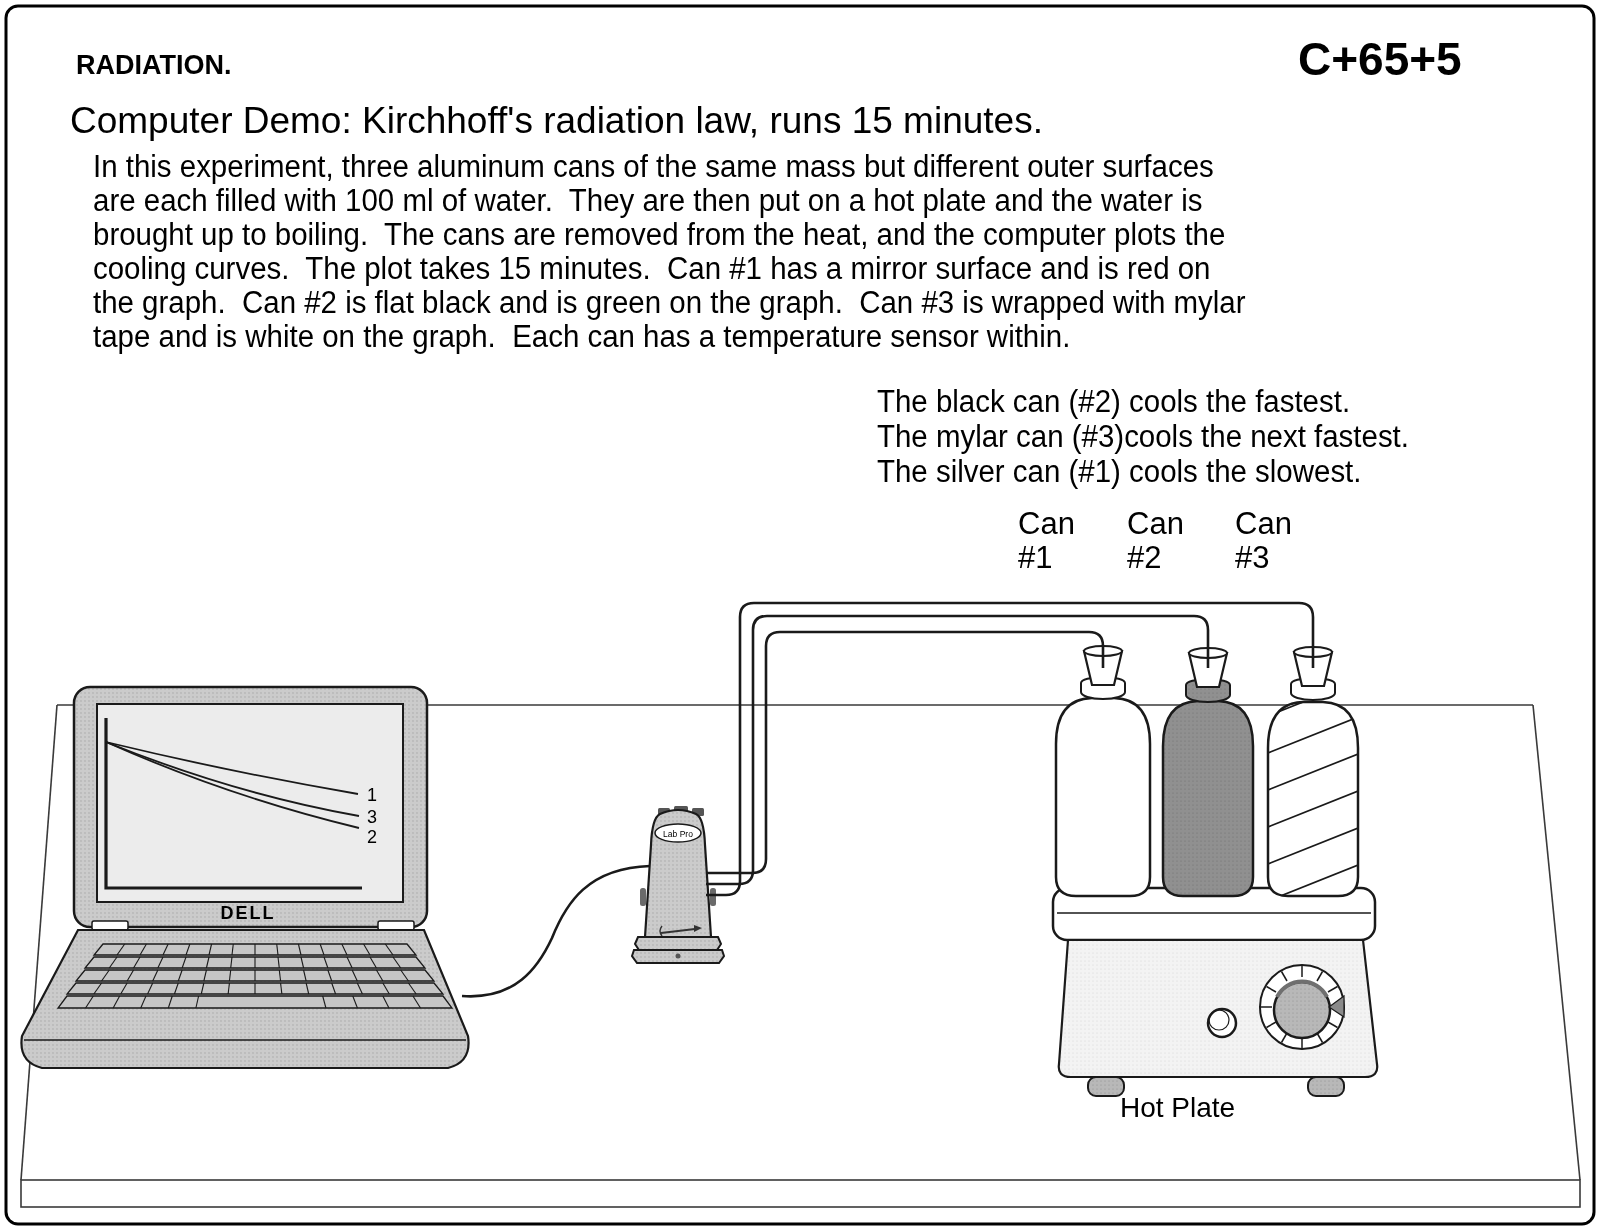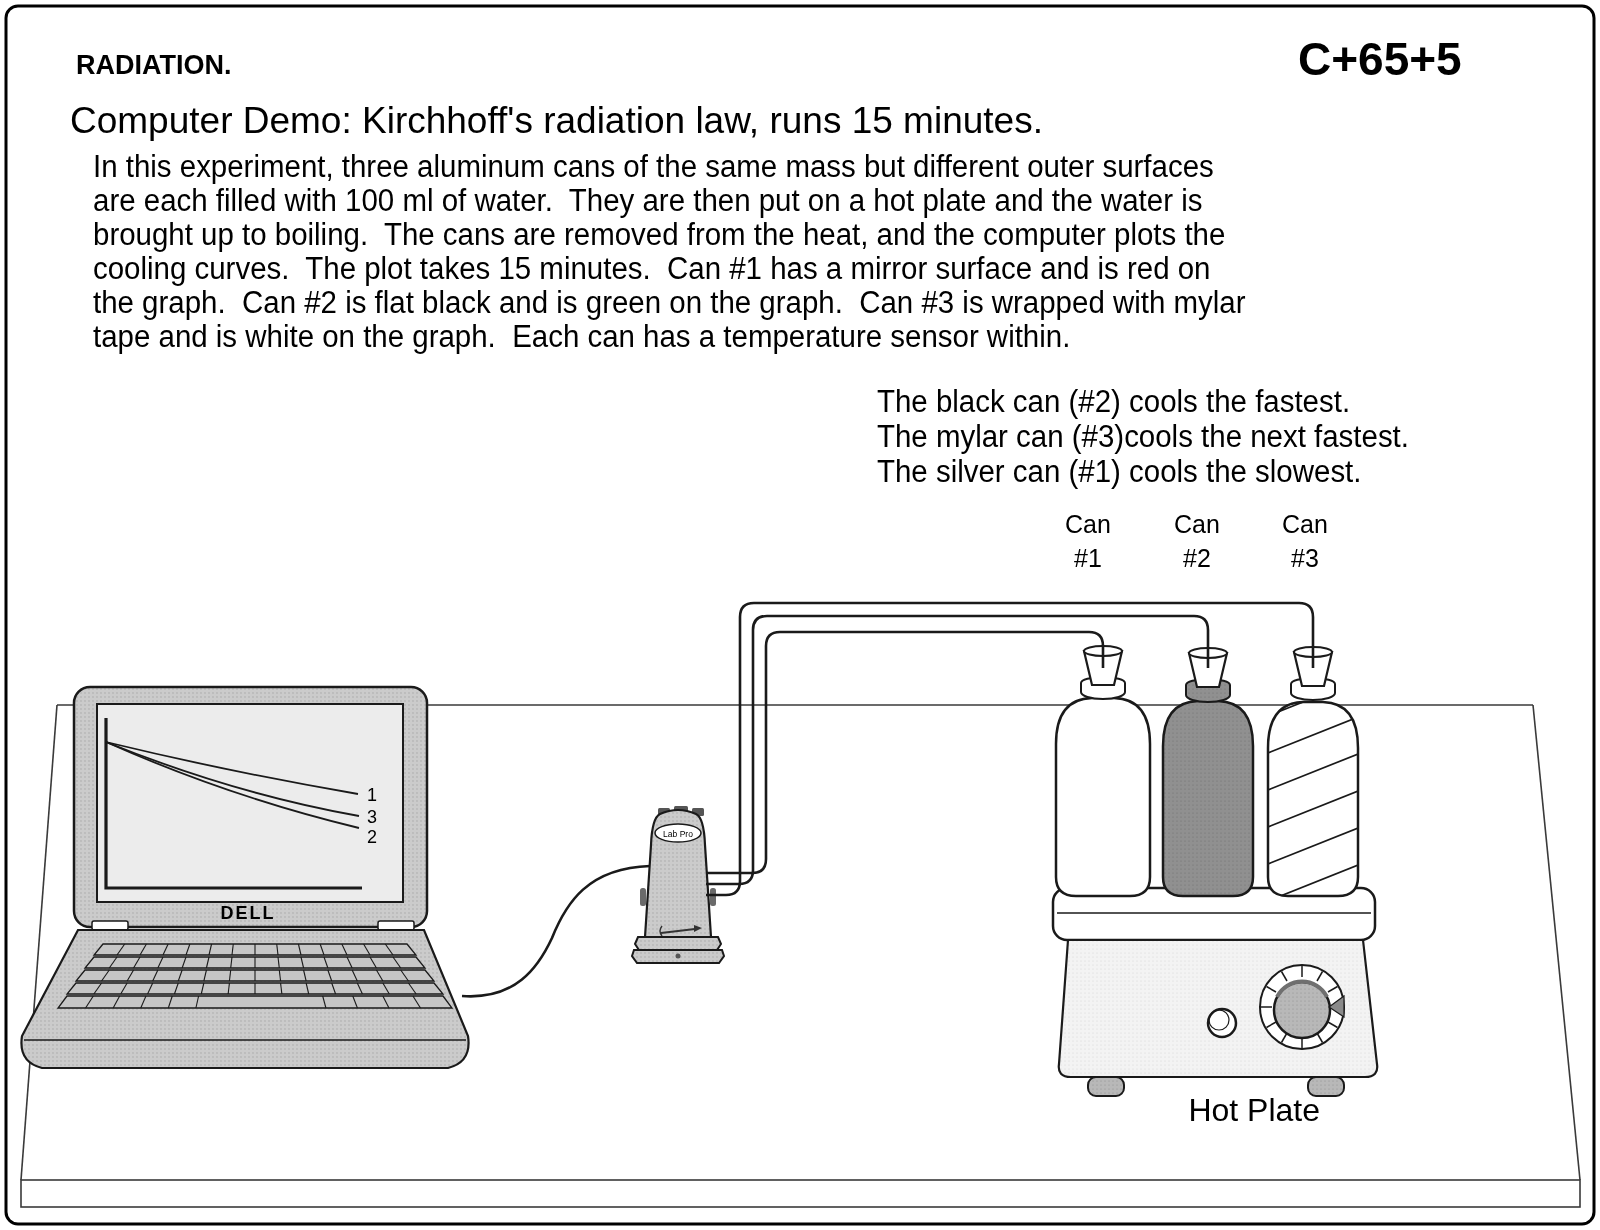--- a/index.html
+++ b/index.html
@@ -8,23 +8,23 @@
   #art{position:absolute;left:0;top:0;width:1600px;height:1230px;}
   svg{font-family:"Liberation Sans",sans-serif;}
   .txt{position:absolute;white-space:pre-wrap;}
   .title{left:76px;top:34px;font-size:27px;font-weight:bold;margin-top:16px;}
   .code{left:1254px;top:32px;font-size:46px;font-weight:bold;margin-left:44px;}
   .subtitle{left:70px;top:100px;font-size:37px;}
   .paragraph{left:93px;top:150px;font-size:31px;line-height:34px;
              transform:scaleX(.95);transform-origin:0 0;}
   .findings{left:877px;top:384px;font-size:31px;line-height:35px;
             transform:scaleX(.95);transform-origin:0 0;}
-  .canlabel{width:140px;top:507px;text-align:center;font-size:25px;line-height:34px;}
+  .canlabel{width:140px;top:507px;font-size:31px;line-height:34px;}
   .can1{left:1018px;} .can2{left:1127px;} .can3{left:1235px;}
-  .hotplate{left:1120px;top:1092px;width:200px;text-align:right;font-size:32px;}
+  .hotplate{left:1120px;top:1092px;width:200px;text-align:left;font-size:28px;}
 </style>
 </head>
 <body>
 
 <div id="page">
 
 <svg id="art" viewBox="0 0 1600 1230">
   <defs>
     <pattern id="pgray" width="4" height="4" patternUnits="userSpaceOnUse">
       <rect width="4" height="4" fill="#cbcbcb"></rect>

